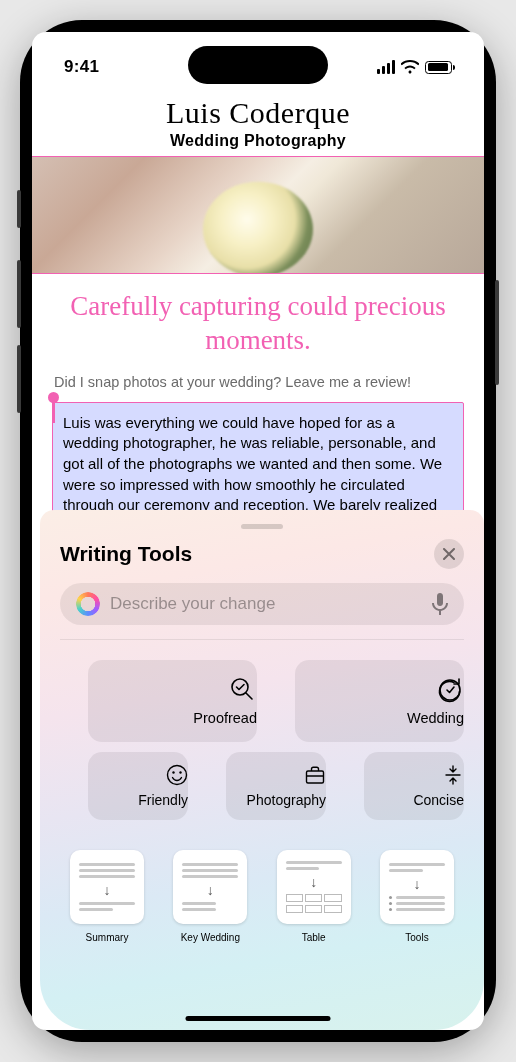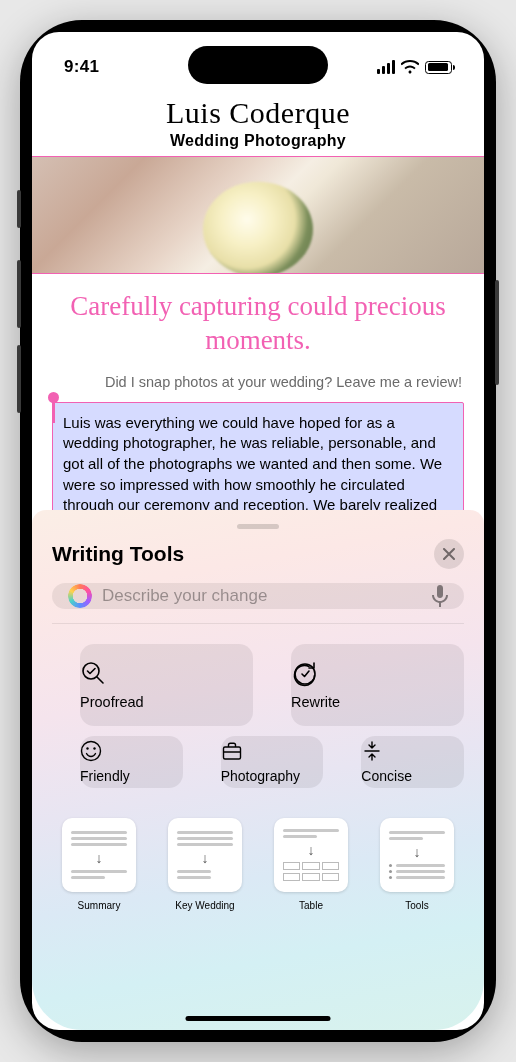--- a/index.html
+++ b/index.html
@@ -26,21 +26,21 @@
       border-radius: 3px;
     }
     .side-left-1 { left: -3px; top: 170px; width: 4px; height: 38px; }
     .side-left-2 { left: -3px; top: 240px; width: 4px; height: 68px; }
     .side-left-3 { left: -3px; top: 325px; width: 4px; height: 68px; }
     .side-right { right: -3px; top: 260px; width: 4px; height: 105px; }
     .screen {
       width: 100%;
       height: 100%;
       background: #fff;
-      border-radius: 27px;
+      border-radius: 14px;
       overflow: hidden;
       position: relative;
     }
     .dynamic-island {
       position: absolute;
       top: 14px;
       left: 50%;
       transform: translateX(-50%);
       width: 140px;
       height: 38px;
@@ -89,80 +89,80 @@
     }
 
     .tagline {
       font-family: Georgia, 'Times New Roman', serif;
       color: #f261b3;
       font-size: 27px;
       text-align: center;
       padding: 16px 30px 10px;
       line-height: 1.25;
     }
-    .review-prompt { color: #6b6b6b; font-size: 14.5px; padding: 6px 22px 10px; text-align: right; }
+    .review-prompt { color: #6b6b6b; font-size: 14.5px; padding: 6px 22px 10px; }
 
     .selected-text {
       margin: 2px 20px 0;
       padding: 10px 10px 6px;
       background: #d6dbff;
       border: 1.5px solid #f261b3;
       border-radius: 2px;
       font-size: 15px;
       line-height: 1.38;
       position: relative;
     }
     .sel-handle { position:absolute; width: 3px; background: #f261b3; }
     .sel-handle.top { left: -1.5px; top: -2px; height: 22px; }
     .sel-handle.top::before { content:''; position:absolute; top:-9px; left:-4px; width:11px; height:11px; border-radius:50%; background:#f261b3; }
 
     .writing-tools-panel {
       position: absolute;
-      bottom: 0; left: 0; right: 0;
+      bottom: 0; left: 8px; right: 0;
       height: 520px;
       background: linear-gradient(170deg, #fbeee6 0%, #fce8e6 15%, #f5e4ed 35%, #e8e5f2 52%, #dbe9f5 68%, #d4f0f4 82%, #d8f2ed 100%);
       border-radius: 14px 14px 50px 50px;
       padding: 14px 20px 0;
     }
     .grabber { width: 42px; height: 5px; background: rgba(0,0,0,0.15); border-radius: 3px; margin: 0 auto 10px; }
     .panel-header { display: flex; justify-content: space-between; align-items: center; margin-bottom: 14px; }
     .panel-title { font-size: 21px; font-weight: 700; }
     .close-btn { width: 30px; height: 30px; border-radius: 50%; background: rgba(0,0,0,0.1); display:flex; align-items:center; justify-content:center; color: rgba(0,0,0,0.5); cursor:pointer; }
 
     .describe-input {
       display: flex; align-items: center; gap: 10px;
       background: rgba(0,0,0,0.07);
       border-radius: 24px;
-      padding: 1px 16px;
+      padding: 9px 16px;
       margin-bottom: 14px;
     }
     .ai-ring {
       width: 24px; height: 24px; border-radius: 50%;
       background: conic-gradient(#ff7a59, #ff4fa3, #a35cff, #5c8cff, #4cd2c9, #ffd24c, #ff7a59);
       -webkit-mask: radial-gradient(circle, transparent 7px, #000 7.5px);
       mask: radial-gradient(circle, transparent 7px, #000 7.5px);
     }
     .describe-placeholder { flex:1; color: rgba(0,0,0,0.35); font-size: 17px; }
     .mic-icon { color: rgba(0,0,0,0.45); }
 
     .divider { height: 1px; background: rgba(0,0,0,0.08); margin: 2px 0 20px; }
 
     .tool-row { display: flex; gap: 10px; margin-bottom: 10px; }
     .tool-btn {
       flex:1;
       background: rgba(0,0,0,0.07);
       border-radius: 14px;
-      display: flex; flex-direction: column; align-items: flex-start; justify-content: center;
+      display: flex; flex-direction: column; align-items: flex-end; justify-content: center;
       gap: 6px;
       font-size: 14.5px;
       cursor: pointer;
       margin-left: 28px;
     }
     .tool-row.primary .tool-btn { height: 82px; }
-    .tool-row.secondary .tool-btn { height: 52px; font-size: 14px; }
+    .tool-row.secondary .tool-btn { height: 68px; font-size: 14px; }
     .tool-btn svg { width: 28px; height: 28px; }
     .tool-row.secondary .tool-btn svg { width: 22px; height: 22px; }
 
     .format-row { display: flex; justify-content: space-between; padding: 20px 10px 0; }
     .format-item { display: flex; flex-direction: column; align-items: center; gap: 8px; cursor:pointer; }
     .format-thumb {
       width: 74px; height: 74px;
       background: #fff;
       border-radius: 10px;
       box-shadow: 0 1px 3px rgba(0,0,0,0.15);
@@ -258,21 +258,21 @@
           <span>Proofread</span>
         </div>
         <div class="tool-btn">
           <svg viewBox="0 0 28 28">
               <circle cx="14" cy="14" r="10" fill="none" stroke="#000" stroke-width="1.6"></circle>
               <path d="M14 4l-3 3 3 3M10 14l4 4 8-8" fill="none" stroke="#000" stroke-width="1.6" stroke-linecap="round" stroke-linejoin="round" opacity="0"></path>
               <path d="M18 6.5a10 10 0 1 0 5.5 9" fill="none" stroke="#000" stroke-width="1.6" stroke-linecap="round"></path>
               <path d="M23 3v5h-5" fill="none" stroke="#000" stroke-width="1.6" stroke-linecap="round" stroke-linejoin="round"></path>
               <path d="M11 14l2.5 2.5L18 11" fill="none" stroke="#000" stroke-width="1.6" stroke-linecap="round" stroke-linejoin="round"></path>
             </svg>
-          <span>Rewrite</span>
+          <span>Wedding</span>
         </div>
       </div>
 
       <div class="tool-row secondary">
         <div class="tool-btn">
           <svg viewBox="0 0 22 22">
               <circle cx="11" cy="11" r="9.5" fill="none" stroke="#000" stroke-width="1.4"></circle>
               <circle cx="7.5" cy="8.5" r="1.2" fill="#000"></circle>
               <circle cx="14.5" cy="8.5" r="1.2" fill="#000"></circle>
               <path d="M6.5 13.5c1 1.8 2.7 3 4.5 3s3.5-1.2 4.5-3" fill="none" stroke="#000" stroke-width="1.4" stroke-linecap="round"></path>

